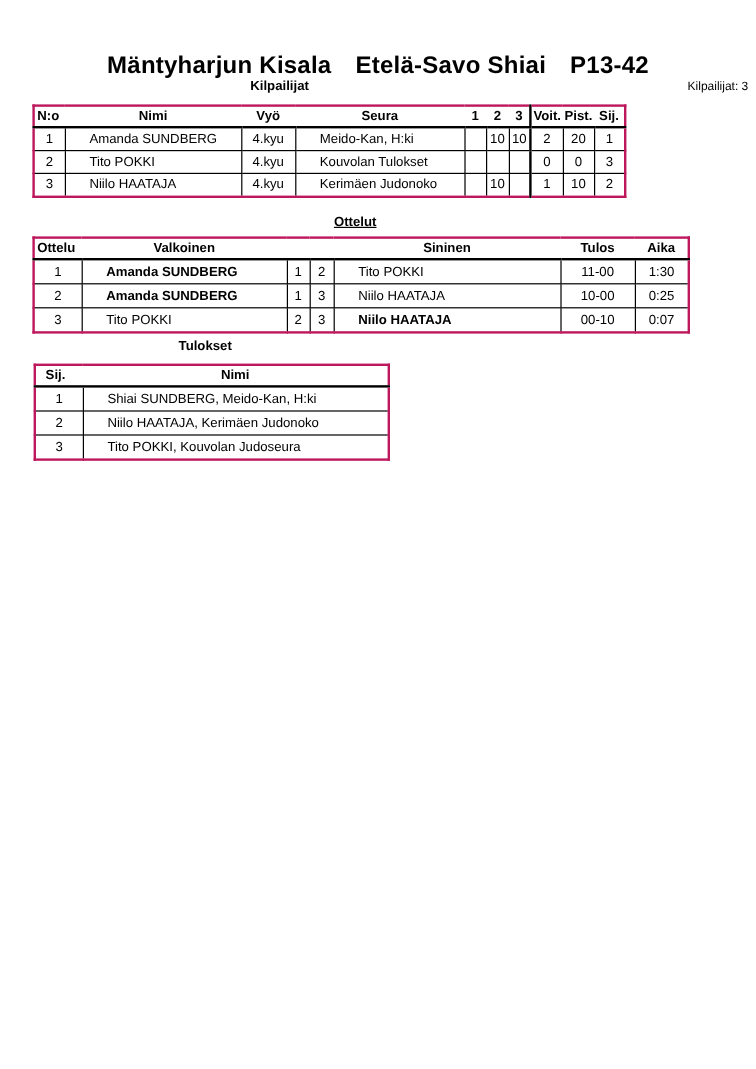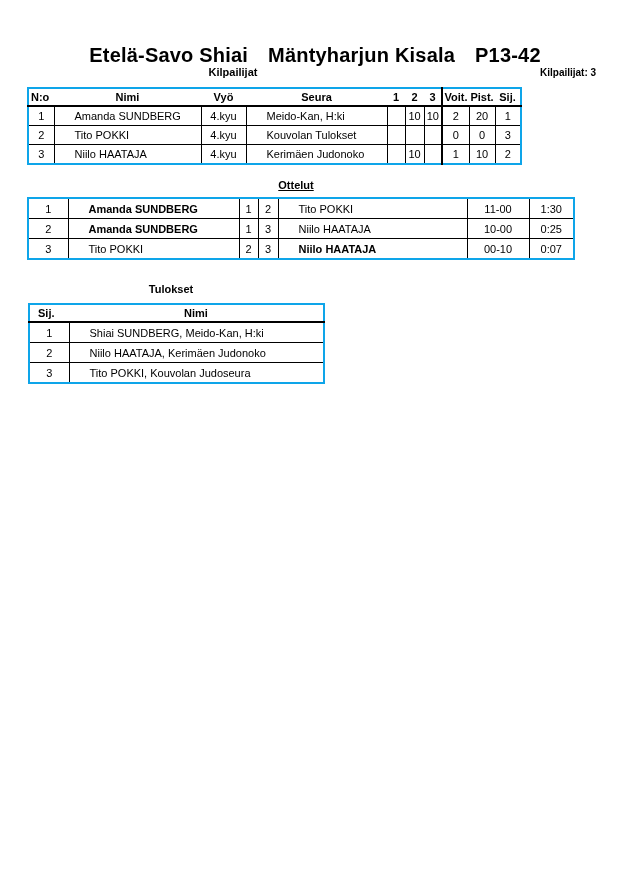--- a/index.html
+++ b/index.html
@@ -31,31 +31,30 @@
   .sec-heading {
     position: absolute;
     transform: translateX(-50%);
     font-size: 11px;
     font-weight: bold;
     white-space: nowrap;
   }
   .count-note {
     position: absolute;
     top: 67px;
-    left: 540px;
+    left: 573px;
     font-size: 10px;
     white-space: nowrap;
-    font-weight: bold;
   }
   table {
     position: absolute;
     border-collapse: collapse;
     table-layout: fixed;
     font-size: 11px;
-    border: 2px solid #0ea5e9;
+    border: 2px solid #be185d;
   }
   th {
     font-weight: bold;
     border: none;
     border-bottom: 2px solid #000;
     padding: 0;
     height: 16px;
     text-align: center;
     overflow: hidden;
     white-space: nowrap;
@@ -78,22 +77,22 @@
   #matches-table     { left: 27px;  top: 197px; width: 546px; }
   #results-table     { left: 28px;  top: 303px; width: 295px; }
   #heading-kilpailijat { top: 66px;  left: 233px; }
   #heading-ottelut     { top: 179px; left: 296px; text-decoration: underline; }
   #heading-tulokset    { top: 283px; left: 171px; }
 </style>
 </head>
 <body>
 
 <div class="title-row">
+  <span>Mäntyharjun Kisala</span>
   <span>Etelä-Savo Shiai</span>
-  <span>Mäntyharjun Kisala</span>
   <span>P13-42</span>
 </div>
 
 <div class="sec-heading" id="heading-kilpailijat">Kilpailijat</div>
 <div class="count-note">Kilpailijat: 3</div>
 
 <table id="competitors-table">
   <colgroup>
     <col style="width:26px">
       <col style="width:147px">
@@ -164,20 +163,29 @@
   <colgroup>
     <col style="width:40px">
       <col style="width:171px">
       <col style="width:19px">
       <col style="width:20px">
     <col style="width:189px">
       <col style="width:62px">
       <col style="width:45px">
   </colgroup>
   <tbody>
+      <tr>
+    <th class="hl">Ottelu</th>
+    <th>Valkoinen</th>
+    <th></th>
+    <th></th>
+    <th>Sininen</th>
+    <th>Tulos</th>
+    <th>Aika</th>
+  </tr>
   <tr>
     <td>1</td>
     <td class="al winner-name">Amanda SUNDBERG</td>
     <td>1</td>
     <td>2</td>
     <td class="al">Tito POKKI</td>
     <td>11-00</td>
     <td>1:30</td>
   </tr>
   <tr>

